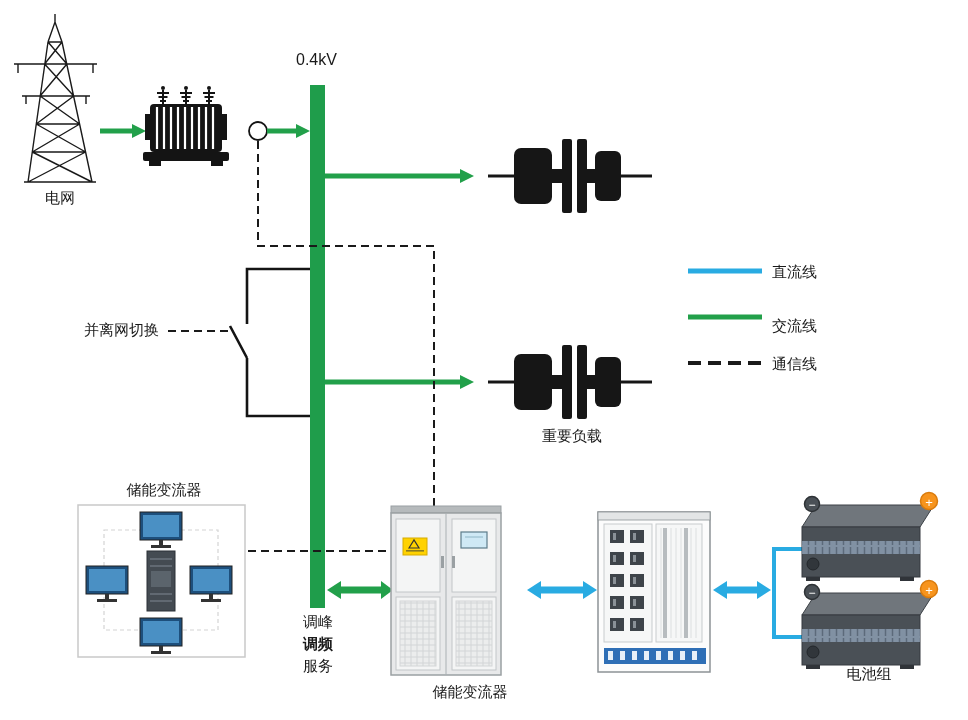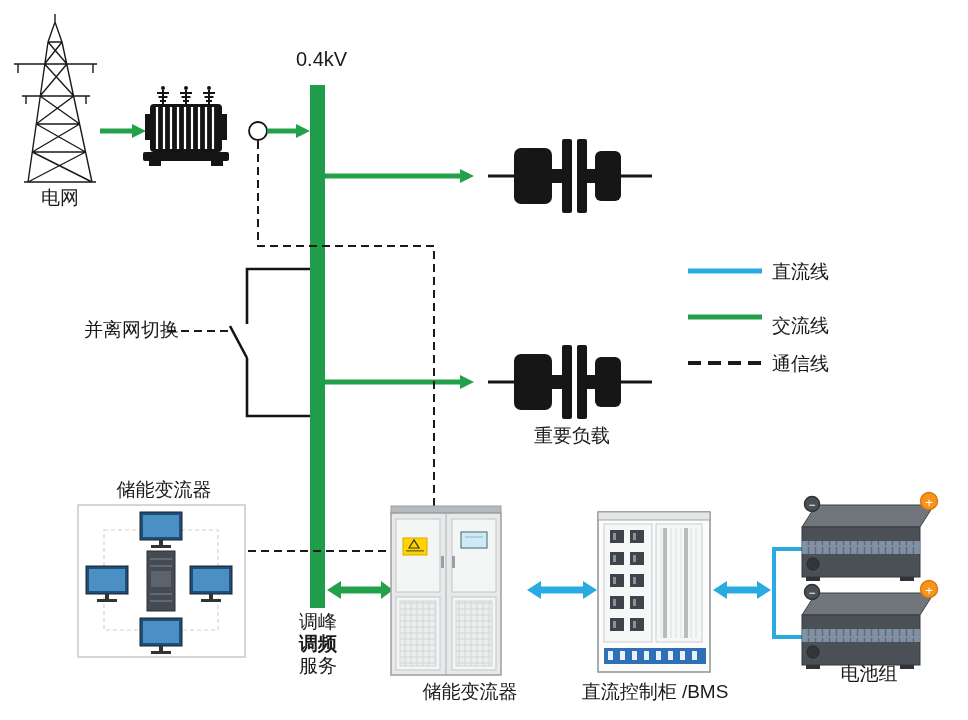--- a/index.html
+++ b/index.html
@@ -1,19 +1,19 @@
 <!DOCTYPE html>
 <html><head>
 <meta charset="utf-8">
 <style>
   html,body{margin:0;padding:0;background:#fff;}
   .canvas{position:relative;width:968px;height:720px;background:#ffffff;overflow:hidden;
           font-family:"Liberation Sans","DejaVu Sans",sans-serif;}
   .canvas svg{position:absolute;left:0;top:0;}
-  .lbl{position:absolute;font-size:19px;color:#1a1a1a;line-height:19px;white-space:nowrap;}
+  .lbl{position:absolute;font-size:15px;color:#1a1a1a;line-height:19px;white-space:nowrap;}
   .lbl.center{text-align:center;white-space:normal;}
 </style>
 </head>
 <body>
 
 <div class="canvas">
 
 <svg width="968" height="720" viewBox="0 0 968 720">
   <defs>
     <pattern id="vent" width="6" height="6" patternUnits="userSpaceOnUse">
@@ -253,31 +253,30 @@
     <rect x="806" y="665" width="14" height="4" fill="#303439"></rect>
     <rect x="900" y="665" width="14" height="4" fill="#303439"></rect>
     <circle cx="812" cy="592" r="7.5" fill="#4a5056" stroke="#2e3236" stroke-width="1.5"></circle>
     <text x="812" y="593" font-size="12" fill="#ffffff" text-anchor="middle" dominant-baseline="central">−</text>
     <circle cx="929" cy="589" r="8.5" fill="#f7941d" stroke="#d97b0d" stroke-width="1.5"></circle>
     <text x="929" y="590" font-size="13" fill="#ffffff" text-anchor="middle" dominant-baseline="central">+</text>
   </g>
 </svg>
 
 <div class="lbl center" style="left:28px;top:188px;width:64px;">电网</div>
-<div class="lbl" style="left:296px;top:50px;font-size:20px;">0.4kV</div>
+<div class="lbl" style="left:296px;top:50px;font-size:16px;">0.4kV</div>
 <div class="lbl" style="left:84px;top:322px;font-family:Liberation Mono, monospace;">并离网切换</div>
 <div class="lbl center" style="left:522px;top:428px;width:100px;font-family:Liberation Mono, monospace;">重要负载</div>
 
 <div class="lbl" style="left:772px;top:262px;">直流线</div>
 <div class="lbl" style="left:772px;top:316px;text-align:right;">交流线</div>
 <div class="lbl" style="left:772px;top:354px;">通信线</div>
 
 <div class="lbl center" style="left:116px;top:480px;width:96px;">储能变流器</div>
 
 <div class="lbl center" style="left:292px;top:612px;width:52px;">调峰</div>
 <div class="lbl center" style="left:292px;top:634px;width:52px;font-weight:bold;">调频</div>
 <div class="lbl center" style="left:292px;top:656px;width:52px;">服务</div>
 
 <div class="lbl center" style="left:416px;top:682px;width:108px;">储能变流器</div>
-<div class="lbl center" style="left:580px;top:682px;width:150px;">直流控制柜 /BMS</div>
 <div class="lbl center" style="left:834px;top:664px;width:70px;">电池组</div>
 
 </div>
 
 </body></html>

